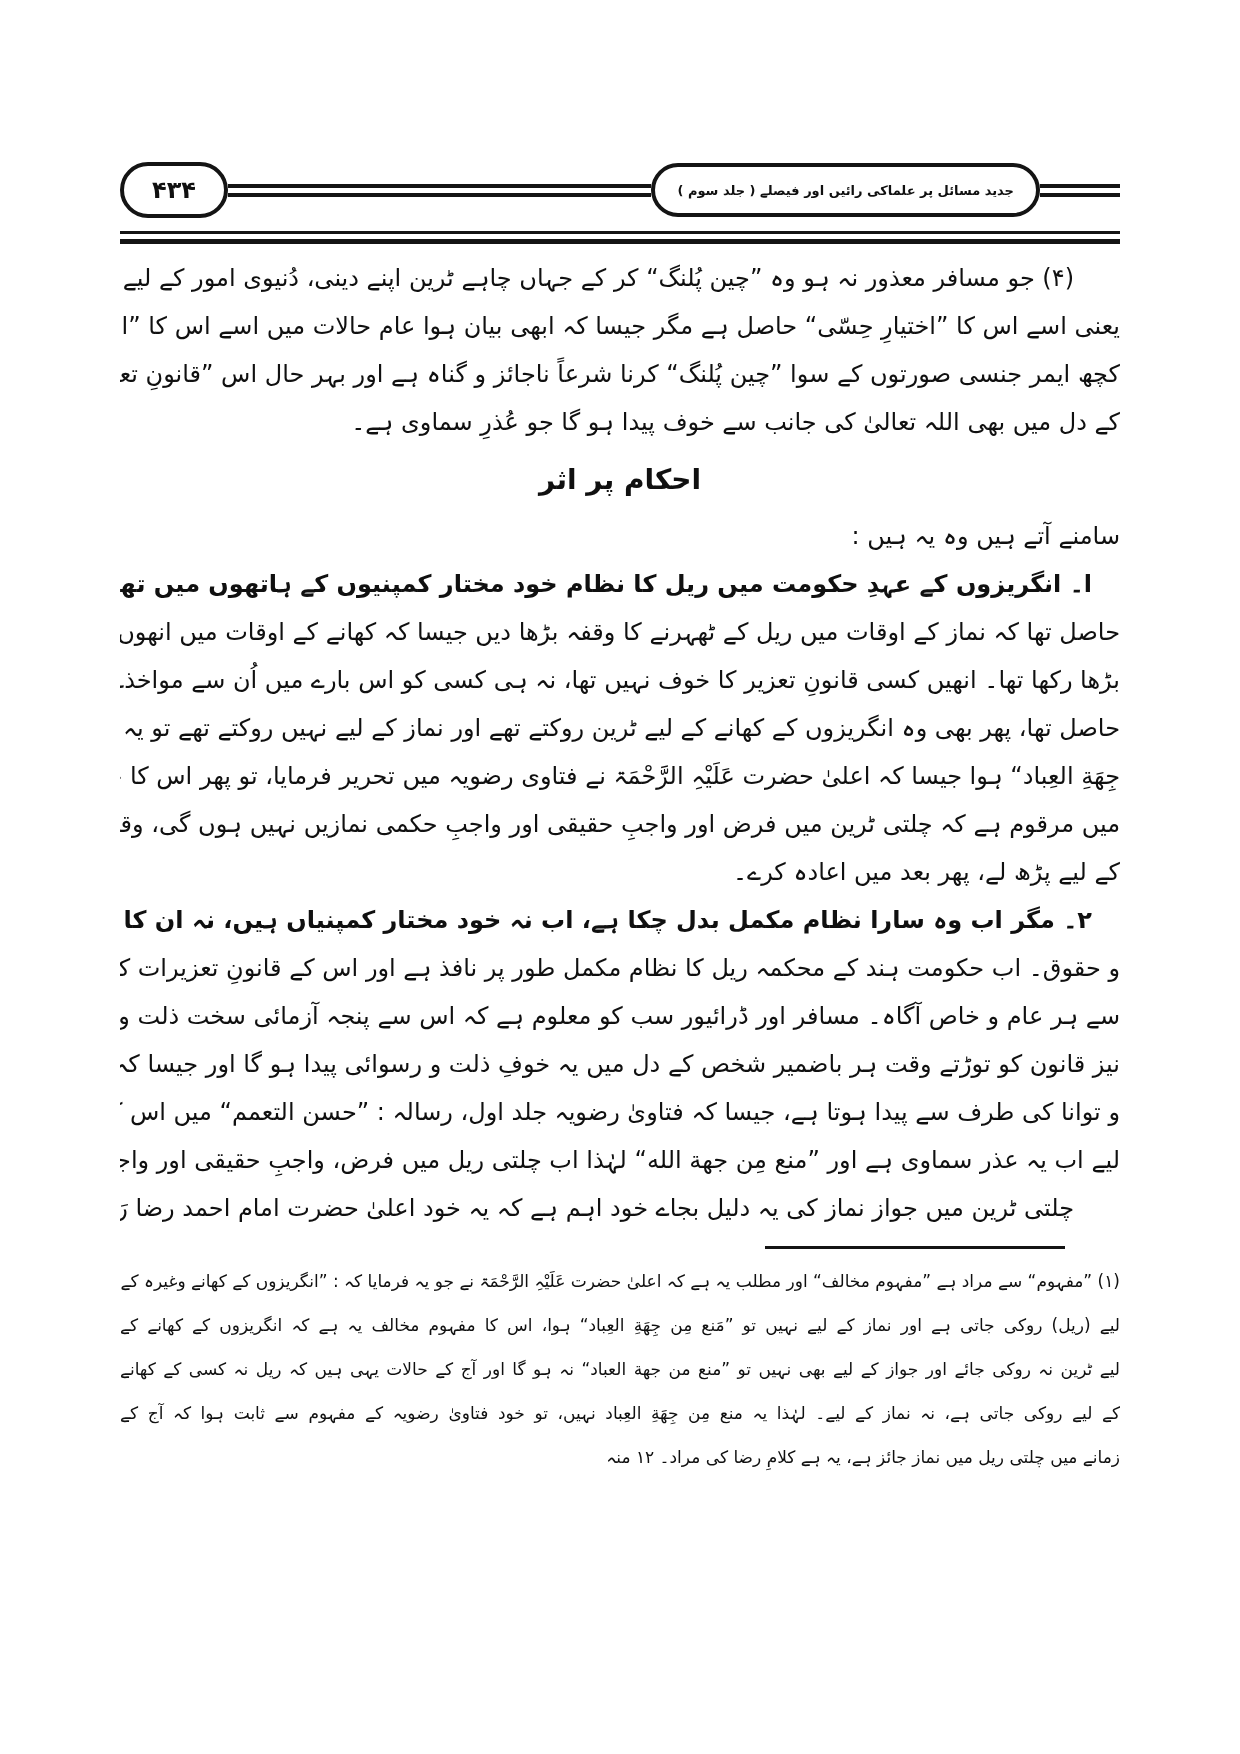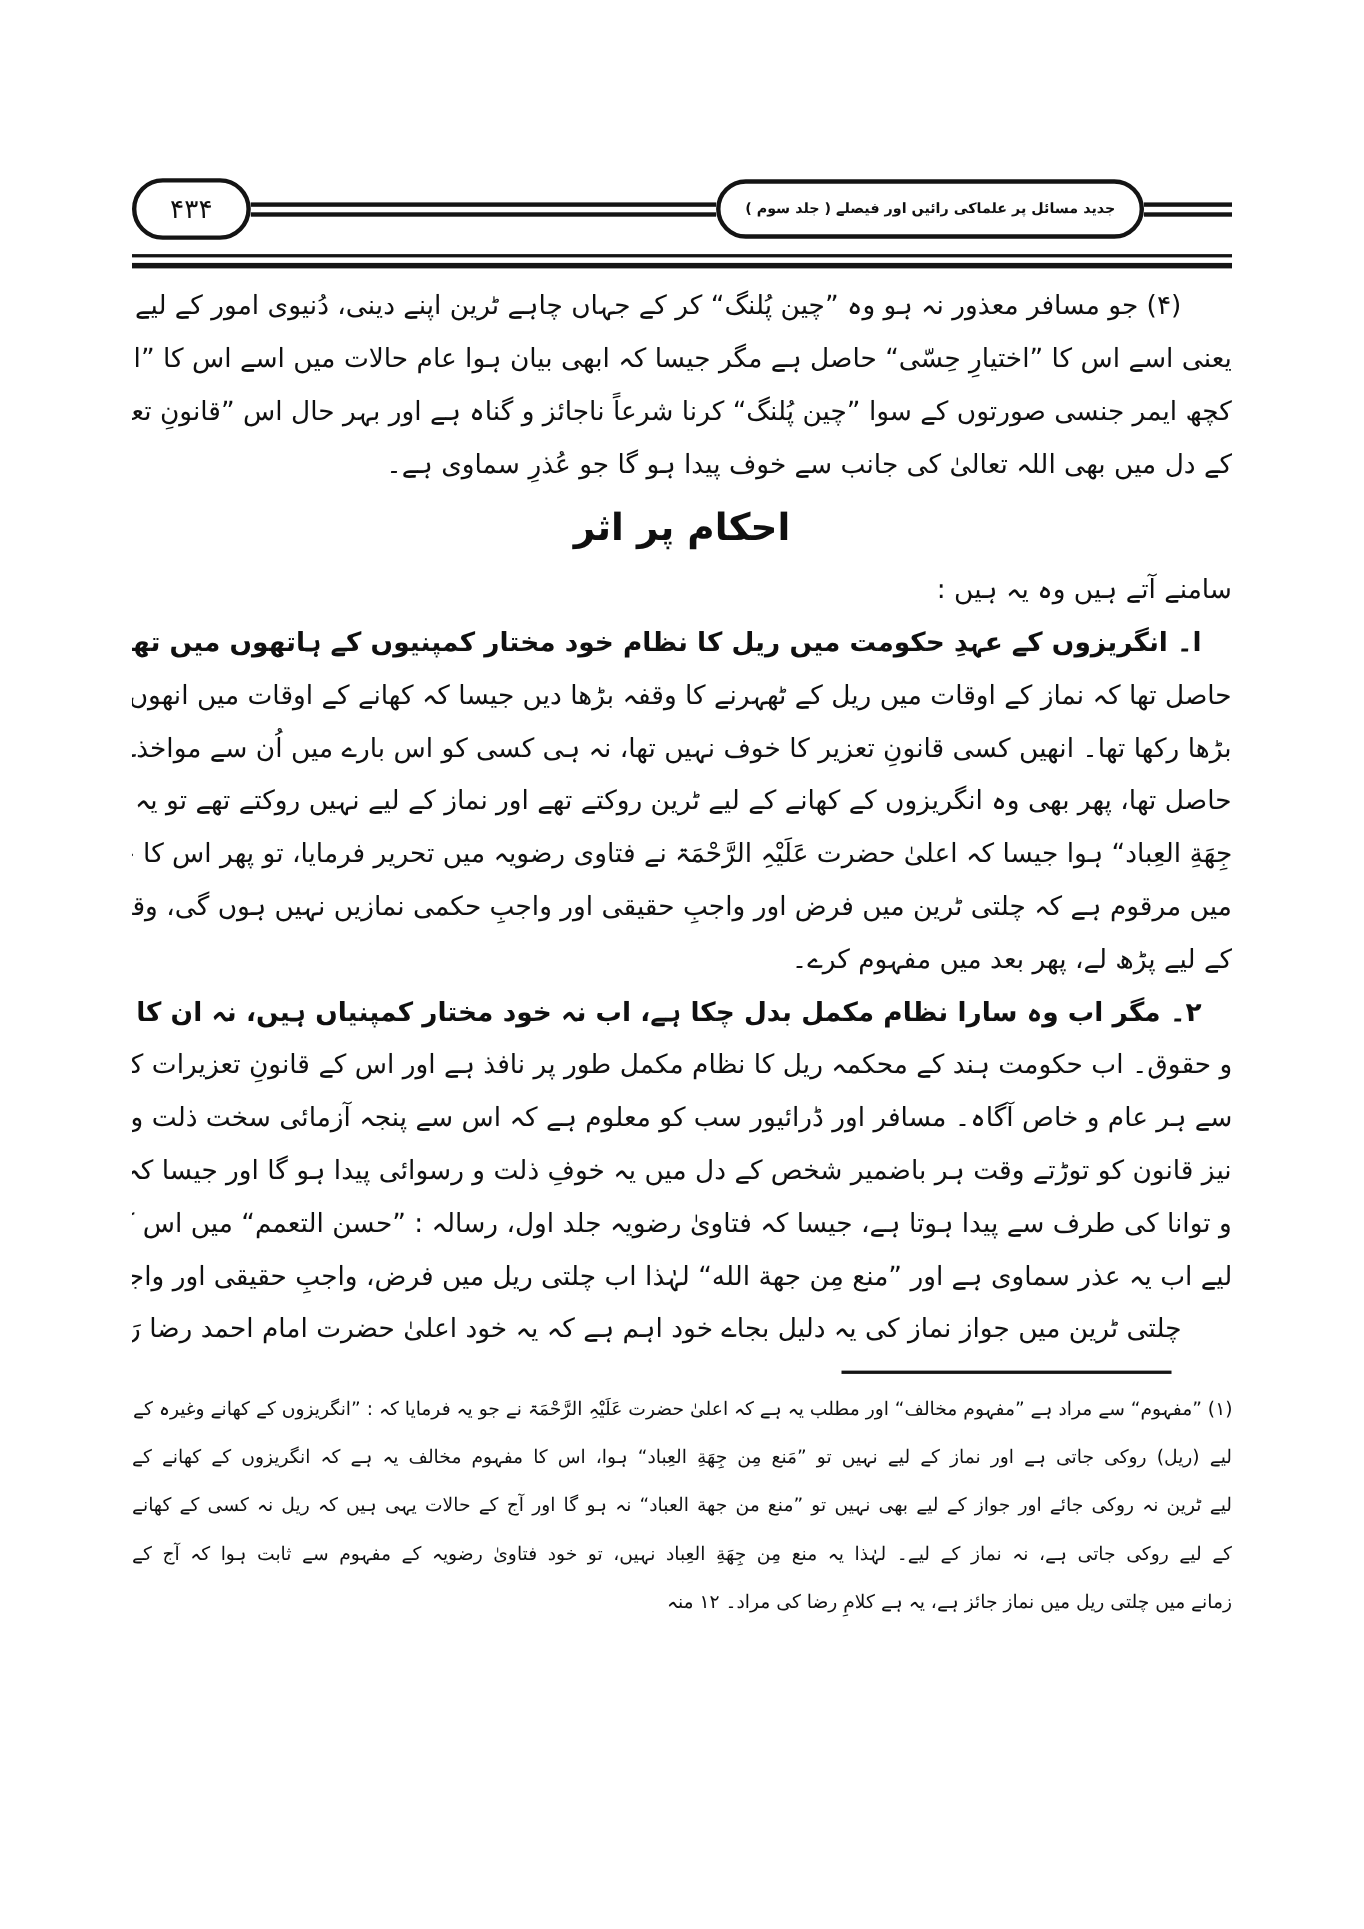--- a/index.html
+++ b/index.html
@@ -12,21 +12,21 @@
   }
   .page { width: 1000px; margin: 0 auto; padding-top: 158px; }
 
   
   .page-header { display: flex; align-items: center; height: 64px; }
   .pagenum-pill {
     flex: 0 0 auto;
     min-width: 108px; height: 56px;
     border: 4px solid #141414; border-radius: 30px;
     display: flex; align-items: center; justify-content: center;
-    font-size: 24px; font-weight: normal;
+    font-size: 24px; font-weight: bold;
     box-sizing: border-box;
   }
   .connector {
     flex: 1 1 auto; height: 5px;
     border-top: 4px solid #141414;
     border-bottom: 4px solid #141414;
   }
   .connector.short { flex: 0 0 80px; }
   .title-pill {
     flex: 0 0 auto;
@@ -54,21 +54,21 @@
     text-align: right;
     white-space: nowrap;
     overflow: hidden;
   }
   .line.j { text-align: justify; text-align-last: justify; }
   .ind  { padding-right: 46px; }
   .ind2 { padding-right: 28px; font-weight: bold; }
 
   .heading {
     text-align: center;
-    font-size: 34px;
+    font-size: 28px;
     font-weight: bold;
     line-height: 60px;
     margin: 4px 0 2px 0;
   }
 
   
   .fn-rule {
     width: 300px; height: 3px;
     background: #141414;
     margin: 14px 55px 10px auto;
@@ -109,21 +109,21 @@
     <div class="heading">احکام پر اثر</div>
 
     <div class="line">سامنے آتے ہیں وہ یہ ہیں :</div>
 
     <div class="line j ind2">ا۔ انگریزوں کے عہدِ حکومت میں ریل کا نظام خود مختار کمپنیوں کے ہاتھوں میں تھا، انھیں اس بات کا کُلّی اختیار</div>
     <div class="line j">حاصل تھا کہ نماز کے اوقات میں ریل کے ٹھہرنے کا وقفہ بڑھا دیں جیسا کہ کھانے کے اوقات میں انھوں نے ٹھہرنے کا وقفہ</div>
     <div class="line j">بڑھا رکھا تھا۔ انھیں کسی قانونِ تعزیر کا خوف نہیں تھا، نہ ہی کسی کو اس بارے میں اُن سے مواخذے اور باز پُرس کا حق</div>
     <div class="line j">حاصل تھا، پھر بھی وہ انگریزوں کے کھانے کے لیے ٹرین روکتے تھے اور نماز کے لیے نہیں روکتے تھے تو یہ یقیناً ”مَنع مِنْ</div>
     <div class="line j">جِهَةِ العِباد“ ہوا جیسا کہ اعلیٰ حضرت عَلَیْہِ الرَّحْمَۃ نے فتاوی رضویہ میں تحریر فرمایا، تو پھر اس کا حکم بھی وہی ہو گا جو فتاوی رضویہ</div>
     <div class="line j">میں مرقوم ہے کہ چلتی ٹرین میں فرض اور واجبِ حقیقی اور واجبِ حکمی نمازیں نہیں ہوں گی، وقت نکلتا دیکھے تو احترامِ وقت</div>
-    <div class="line">کے لیے پڑھ لے، پھر بعد میں مفہوم کرے۔</div>
+    <div class="line">کے لیے پڑھ لے، پھر بعد میں اعادہ کرے۔</div>
 
     <div class="line j ind2">۲۔ مگر اب وہ سارا نظام مکمل بدل چکا ہے، اب نہ خود مختار کمپنیاں ہیں، نہ ان کا ریلوے نظام، نہ وہ وسیع اختیارات</div>
     <div class="line j">و حقوق۔ اب حکومت ہند کے محکمہ ریل کا نظام مکمل طور پر نافذ ہے اور اس کے قانونِ تعزیرات کے مضبوط اور سخت پنجے</div>
     <div class="line j">سے ہر عام و خاص آگاہ۔ مسافر اور ڈرائیور سب کو معلوم ہے کہ اس سے پنجہ آزمائی سخت ذلت و رسوائی کا سبب ہو گا جو ناجائز ہے،</div>
     <div class="line j">نیز قانون کو توڑتے وقت ہر باضمیر شخص کے دل میں یہ خوفِ ذلت و رسوائی پیدا ہو گا اور جیسا کہ ثابت شدہ ہے یہ خوف خدائے قادر</div>
     <div class="line j">و توانا کی طرف سے پیدا ہوتا ہے، جیسا کہ فتاویٰ رضویہ جلد اول، رسالہ : ”حسن التعمم“ میں اس کی صراحت ہے۔ اس</div>
     <div class="line j">لیے اب یہ عذر سماوی ہے اور ”منع مِن جهة الله“ لہٰذا اب چلتی ریل میں فرض، واجبِ حقیقی اور واجبِ حکمی ساری</div>
 
     <div class="line j ind">چلتی ٹرین میں جواز نماز کی یہ دلیل بجاے خود اہم ہے کہ یہ خود اعلیٰ حضرت امام احمد رضا رَحْمَۃُ اللّٰہِ تَعَالٰی عَلَیْہِ کے کلام کا مفہوم (۱)</div>
 

